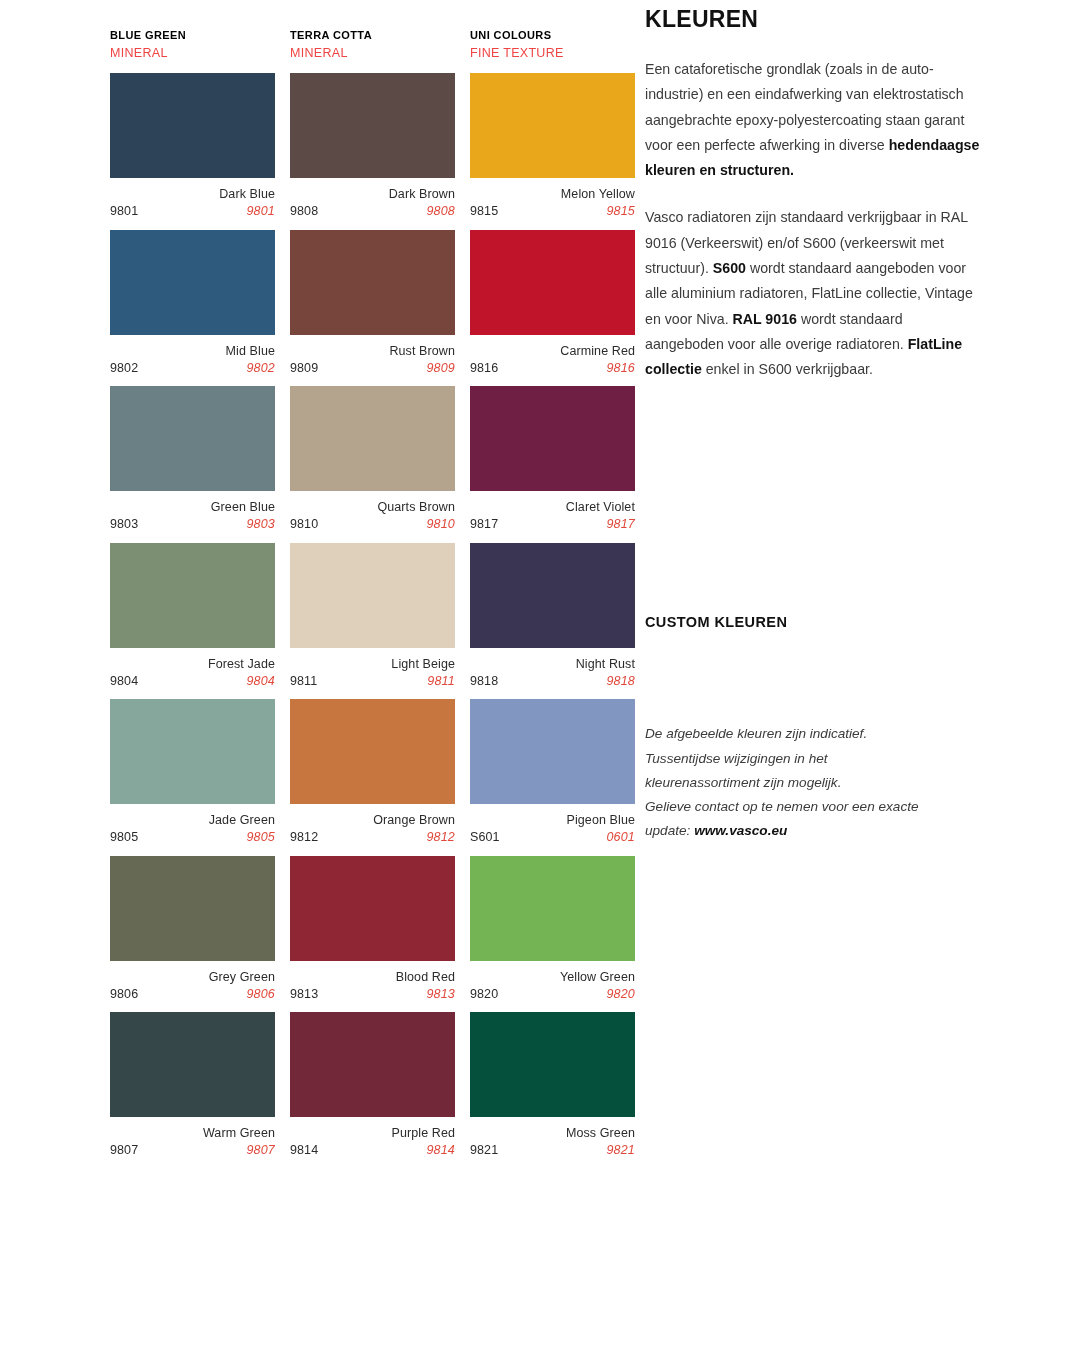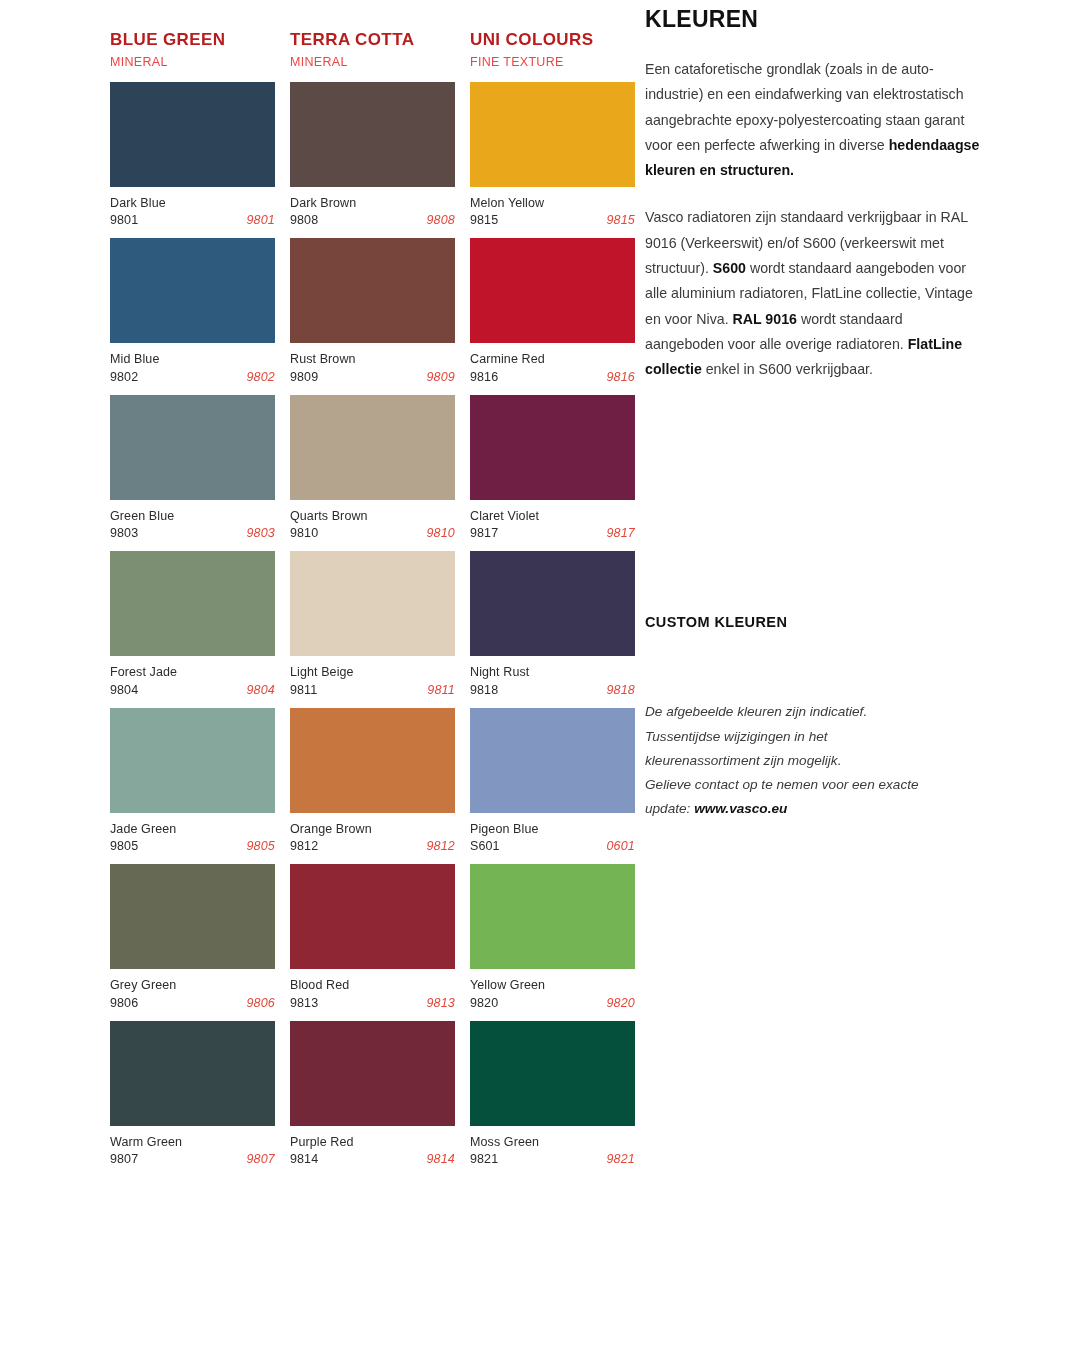--- a/index.html
+++ b/index.html
@@ -33,24 +33,24 @@
     display: flex;
     gap: 15px;
     margin-bottom: 11px;
   }
 
   .col-header {
     width: 165px;
   }
 
   .col-header .ch-title {
-    font-size: 17px;
+    font-size: 11px;
     font-weight: bold;
     letter-spacing: 0.4px;
-    color: #b91c1c;
+    color: #000000;
     line-height: 1.45;
     text-transform: uppercase;
   }
 
   .col-header .ch-sub {
     font-size: 12.5px;
     font-weight: normal;
     letter-spacing: 0.3px;
     color: #ef4444;
     line-height: 1.45;
@@ -58,20 +58,21 @@
   }
 
   .swatch-row {
     display: flex;
     gap: 15px;
     margin-bottom: 9px;
   }
 
   .swatch-cell {
     width: 165px;
+    text-align: right;
   }
 
   .swatch-chip {
     width: 165px;
     height: 105px;
     display: block;
   }
 
   .swatch-meta {
     margin-top: 8px;
@@ -133,21 +134,21 @@
 
   .custom-title {
     font-size: 14.5px;
     font-weight: bold;
     letter-spacing: 0.4px;
     color: #111111;
     margin-bottom: 24px;
   }
 
   .footer-note {
-    margin-top: 70px;
+    margin-top: 92px;
     font-size: 13.6px;
     line-height: 1.78;
     color: #3b3b3b;
     font-style: italic;
   }
 
   .footer-note b {
     font-weight: bold;
     font-style: italic;
     color: #111111;

